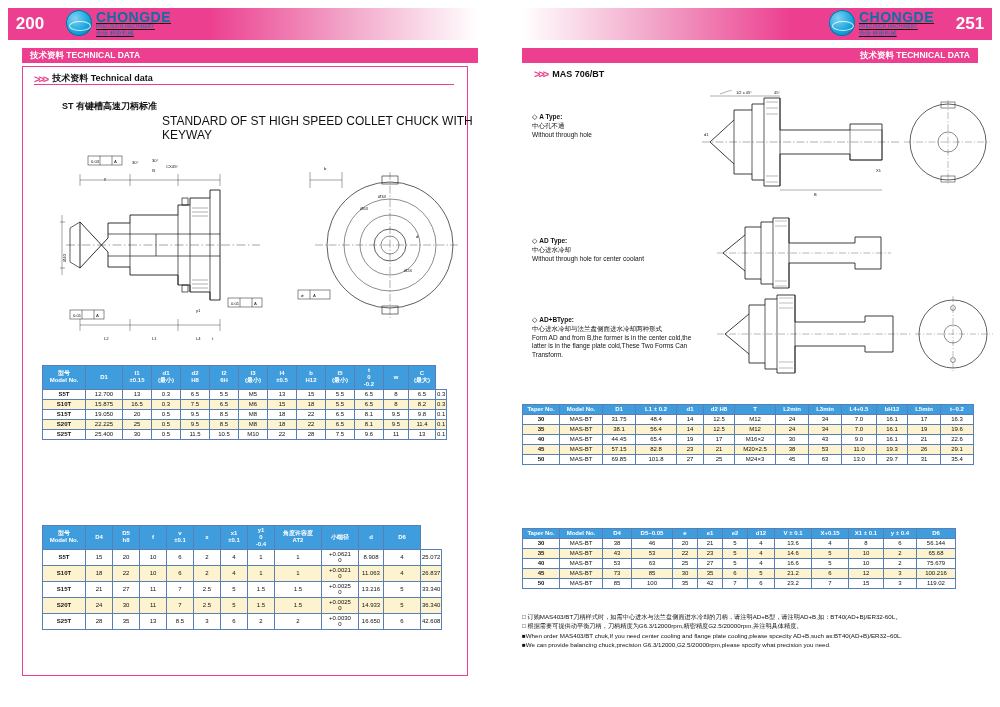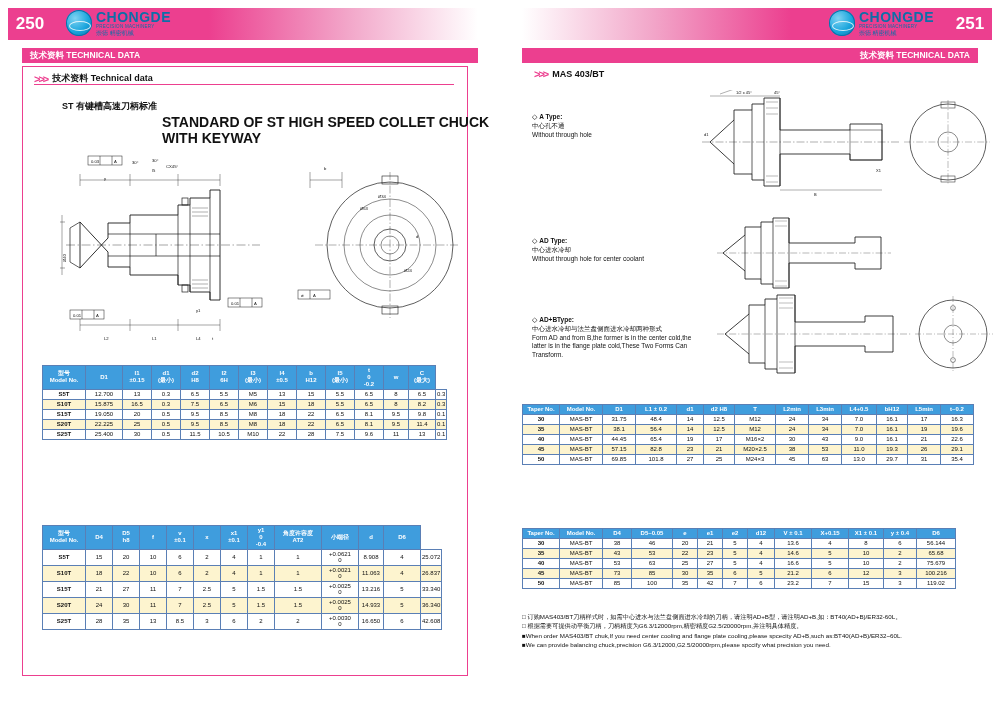--- a/index.html
+++ b/index.html
@@ -24,37 +24,37 @@
   .leaf.right .hdr .band{
     background:linear-gradient(270deg,#ec3f8f 0%, #ec3f8f 38%, #f2a6c9 70%, #ffffff 100%);}
   .pagenum{position:absolute;top:8px;width:44px;height:32px;background:#ec3f8f;color:#fff;
     font-size:17px;font-weight:bold;display:flex;align-items:center;justify-content:center;}
   .logo{position:absolute;top:10px;display:flex;align-items:center;gap:4px;}
   .logo .globe{width:26px;height:26px;border-radius:50%;
     background:radial-gradient(circle at 35% 32%, #7fd3f2 0%, #19a5dd 55%, #0b6fa8 100%);
     box-shadow:0 0 0 1px #0b6fa8 inset;position:relative;}
   .logo .globe:after{content:"";position:absolute;left:3px;top:11px;width:20px;height:8px;
     border:1px solid rgba(255,255,255,.8);border-radius:50%;}
-  .logo .txt{line-height:1.05;}
+  .logo .txt{line-height:1.05;text-decoration:underline;}
   .logo .txt .n1{font-size:14px;font-weight:bold;color:#0d6ea8;letter-spacing:.5px;}
   .logo .txt .n2{font-size:4.5px;color:#0d6ea8;letter-spacing:.3px;}
   .logo .txt .n3{font-size:6px;color:#0d6ea8;}
 
   .subhdr{position:absolute;height:15px;background:#ec3f8f;color:#fff;
     font-size:8.5px;font-weight:bold;display:flex;align-items:center;}
   .subhdr .inner{width:100%;padding:0 8px;box-sizing:border-box;}
   .subhdr.right-al .inner{text-align:right;}
 
   .arrowtitle{position:absolute;display:flex;align-items:center;gap:5px;font-size:9px;font-weight:bold;}
   .chev{color:#ec3f8f;font-weight:bold;letter-spacing:-2px;font-size:11px;}
 
   .frame{position:absolute;border:1px solid #ec3f8f;}
 
   h2.tt{font-size:9px;margin:0;font-weight:bold;}
-  .sub-en{font-size:14px;font-weight:bold;padding-left:32px;}
+  .sub-en{font-size:12px;font-weight:normal;padding-left:32px;}
 
   
   table{border-collapse:collapse;font-size:6px;}
   table th,table td{border:.6px solid #5a7fb5;text-align:center;}
   thead th{background:#3f9ddd;color:#fff;font-weight:bold;padding:1px 1px;line-height:1.15;}
   tbody td{background:#fff;padding:1.5px 1px;}
   tbody tr.alt td{background:#fdf4cf;}
   tbody td.first{font-weight:bold;}
   .tbl-wrap{position:absolute;}
 
@@ -75,21 +75,21 @@
 <body>
 
 <div class="page">
  <div class="spread">
 
   <div class="leaf left">
 
     <div class="hdr" style="left:44px;right:22px;">
       <div class="band"></div>
     </div>
-    <div class="pagenum" style="left:8px;">250</div>
+    <div class="pagenum" style="left:8px;">200</div>
 
     <div class="logo" style="left:66px;">
       <div class="globe"></div>
       <div class="txt">
         <div class="n1">CHONGDE</div>
         <div class="n2">PRECISION MACHINERY</div>
         <div class="n3">崇德 精密机械</div>
       </div>
     </div>
 
@@ -430,21 +430,21 @@
         <div class="n3">崇德 精密机械</div>
       </div>
     </div>
 
     <div class="subhdr right-al" style="left:22px;right:22px;top:48px;">
       <div class="inner">技术资料 TECHNICAL DATA</div>
     </div>
 
     <div class="arrowtitle" style="left:34px;top:68px;">
       <span class="chev">&gt;&gt;&gt;</span>
-      <span>MAS  403/BT</span>
+      <span>MAS  706/BT</span>
     </div>
 
     <div class="typeblk" style="left:32px;top:112px;width:140px;">
       <div><span class="bul">◇</span>
         <span class="t-h">A Type:</span></div>
       <div>中心孔不通</div>
       <div>Without through hole</div>
     </div>
 
     <div class="typeblk" style="left:32px;top:236px;width:160px;">

